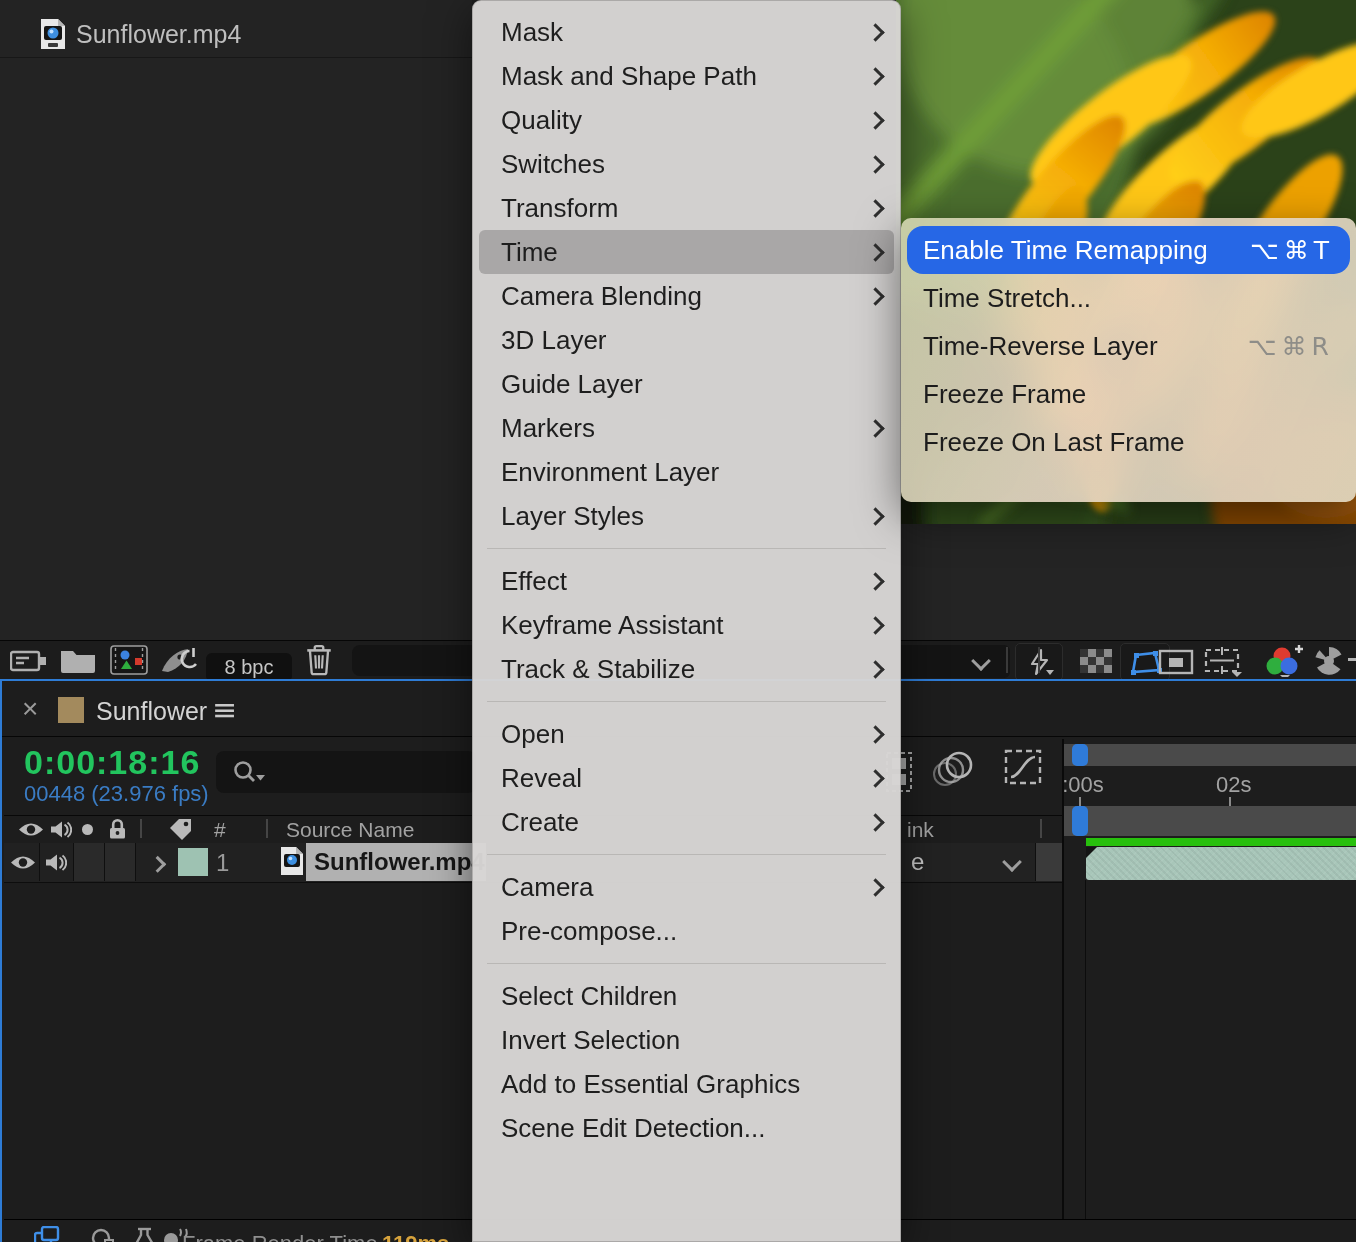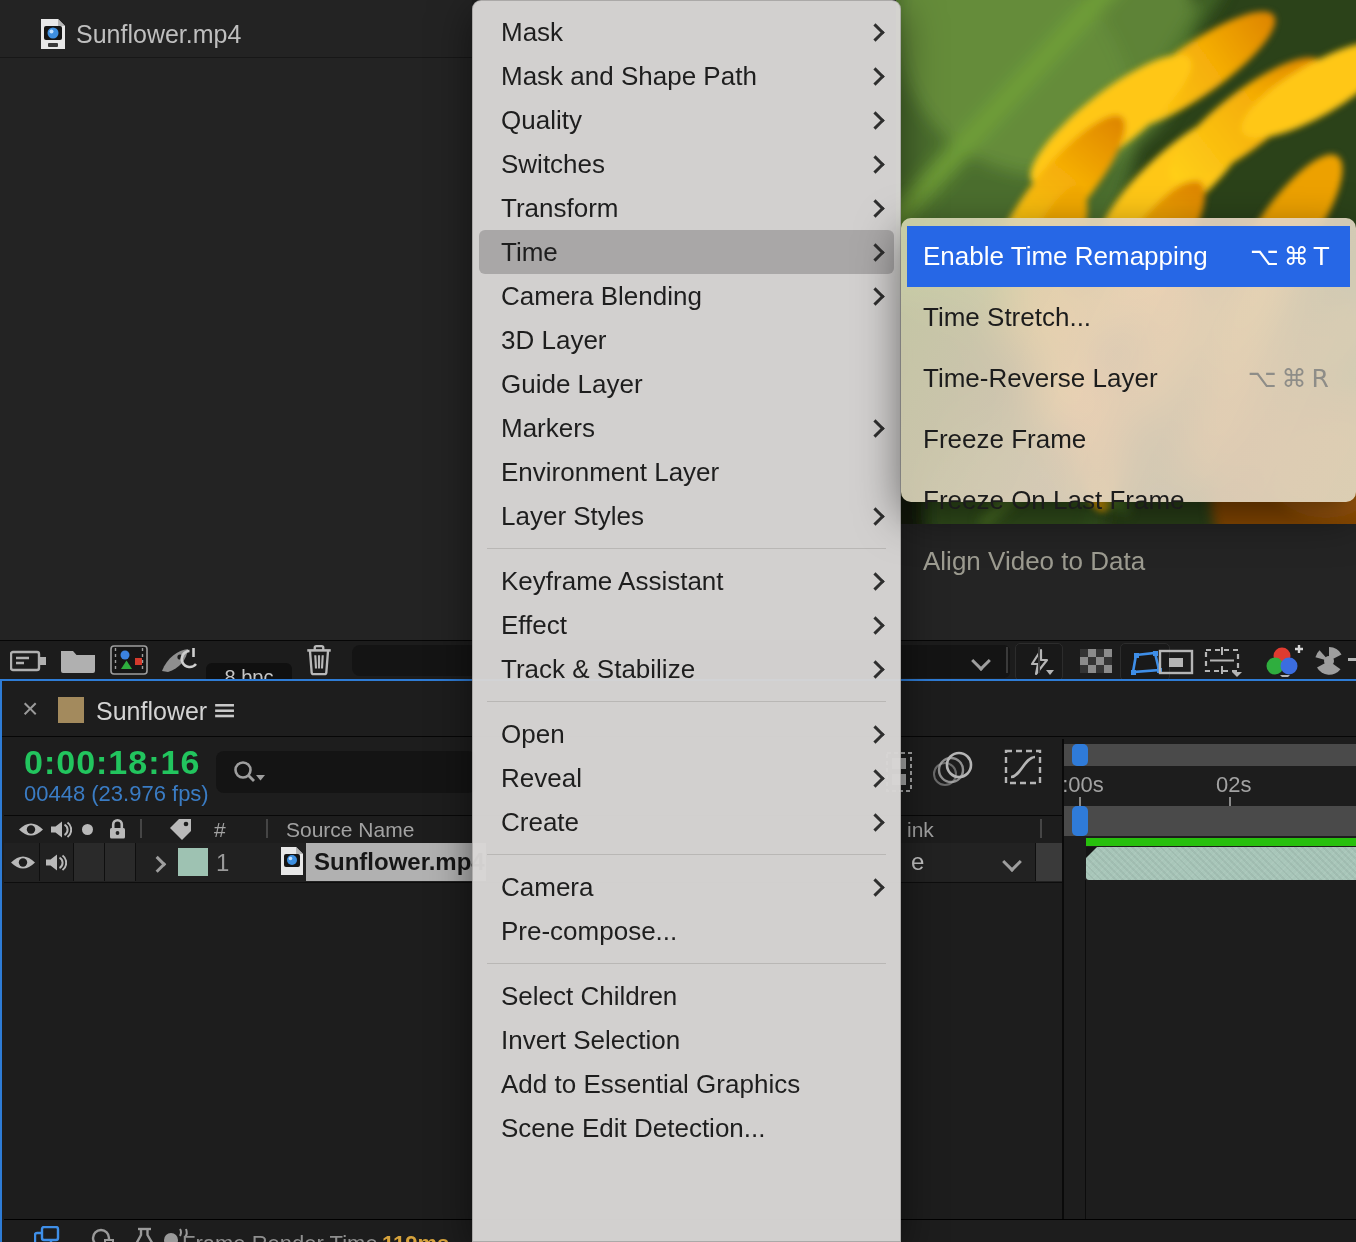--- a/index.html
+++ b/index.html
@@ -6,21 +6,21 @@
   .app{position:relative;width:1356px;height:1242px;overflow:hidden;background:#1e1e1e;
        font-family:"Liberation Sans",sans-serif;-webkit-font-smoothing:antialiased;}
   .abs{position:absolute;}
   
   .project-panel{left:0;top:0;width:472px;height:640px;background:#232323;}
   .prow{position:absolute;left:0;width:472px;height:46px;display:flex;align-items:center;
         border-bottom:1px solid #171717;color:#bfbfbf;font-size:25px;}
   .prow .picon{position:absolute;left:40px;top:7px;}
   .prow .plabel{position:absolute;left:76px;}
   .proj-toolbar{left:0;top:640px;width:472px;height:39px;background:#1c1c1c;border-top:1px solid #060606;}
-  .bpc-btn{position:absolute;left:206px;top:22px;width:86px;height:29px;background:#101010;border-radius:6px;
+  .bpc-btn{position:absolute;left:206px;top:12px;width:86px;height:29px;background:#101010;border-radius:6px;
            color:#c6c6c6;font-size:20px;display:flex;align-items:center;justify-content:center;}
   .inset-field{position:absolute;left:352px;top:4px;width:120px;height:31px;background:#141414;border-radius:8px 0 0 8px;}
   
   .comp-viewer{left:896px;top:0;width:460px;height:524px;overflow:hidden;background:#2b4219;}
   .comp-lower{left:472px;top:524px;width:884px;height:116px;background:#242424;}
   .comp-toolbar{left:472px;top:640px;width:884px;height:39px;background:#1c1c1c;border-top:1px solid #060606;}
   .vsep{position:absolute;width:2px;height:26px;top:6px;background:#3a3a3a;}
   .tool-pressed{position:absolute;top:2px;height:36px;background:#191919;border:1px solid #2c2c2c;border-radius:5px;
                 display:flex;align-items:center;justify-content:center;}
   .checker{position:absolute;width:32px;height:24px;top:8px;
@@ -67,21 +67,21 @@
         font-size:26px;color:#1e1e1e;}
   .mrow.hl{background:#a9a7a7;border-radius:6px;margin:0 6px;padding:0 12px 0 22px;}
   .mchev{margin-left:auto;width:10px;height:10px;border-top:3px solid #2e2e2e;border-right:3px solid #2e2e2e;
          transform:rotate(45deg);}
   .msep{height:1px;background:#b9b7b5;margin:10px 14px;}
   
   .submenu{left:901px;top:218px;width:455px;height:284px;z-index:60;border-radius:10px;
            background:linear-gradient(115deg,rgba(210,213,176,.92),rgba(230,213,199,.9) 45%,rgba(223,216,194,.92));
            backdrop-filter:blur(22px) saturate(1.35);box-shadow:0 14px 44px rgba(0,0,0,.5);
            padding:8px 6px;box-sizing:border-box;}
-  .srow{height:61px;display:flex;align-items:center;padding:0 16px;font-size:26px;color:#1c1c1c;border-radius:0;}
+  .srow{height:48px;display:flex;align-items:center;padding:0 16px;font-size:26px;color:#1c1c1c;border-radius:16px;}
   .srow.hl{background:#2667e6;color:#fff;}
   .srow.dis{color:#9b9a8f;}
   .sc{margin-left:auto;font-size:25px;color:#8e8d88;letter-spacing:5px;font-family:"DejaVu Sans",sans-serif;}
   .srow.hl .sc{color:#fff;}
   .chev-down{width:11px;height:11px;border-right:3px solid #9e9e9e;border-bottom:3px solid #9e9e9e;
              transform:rotate(45deg);display:inline-block;}
 </style>
 </head>
 <body>
 
@@ -474,25 +474,25 @@
       </div>
     <div class="mrow">
         <span>Environment Layer</span>
       </div>
     <div class="mrow">
         <span>Layer Styles</span>
         <span class="mchev"></span>
       </div>
     <div class="msep"></div>
     <div class="mrow">
+        <span>Effect</span>
+        <span class="mchev"></span>
+      </div>
+    <div class="mrow">
         <span>Keyframe Assistant</span>
-        <span class="mchev"></span>
-      </div>
-    <div class="mrow">
-        <span>Effect</span>
         <span class="mchev"></span>
       </div>
     <div class="mrow">
         <span>Track &amp; Stabilize</span>
         <span class="mchev"></span>
       </div>
     <div class="msep"></div>
     <div class="mrow">
         <span>Open</span>
         <span class="mchev"></span>
@@ -539,18 +539,15 @@
     <div class="srow">
       <span>Time-Reverse Layer</span>
         <span class="sc">⌥⌘R</span>
     </div>
     <div class="srow">
         <span>Freeze Frame</span>
       </div>
     <div class="srow">
         <span>Freeze On Last Frame</span>
       </div>
-    <div class="srow dis">
-        <span>Align Video to Data</span>
-      </div>
   </div>
 
 </div>
 
 </body></html>

